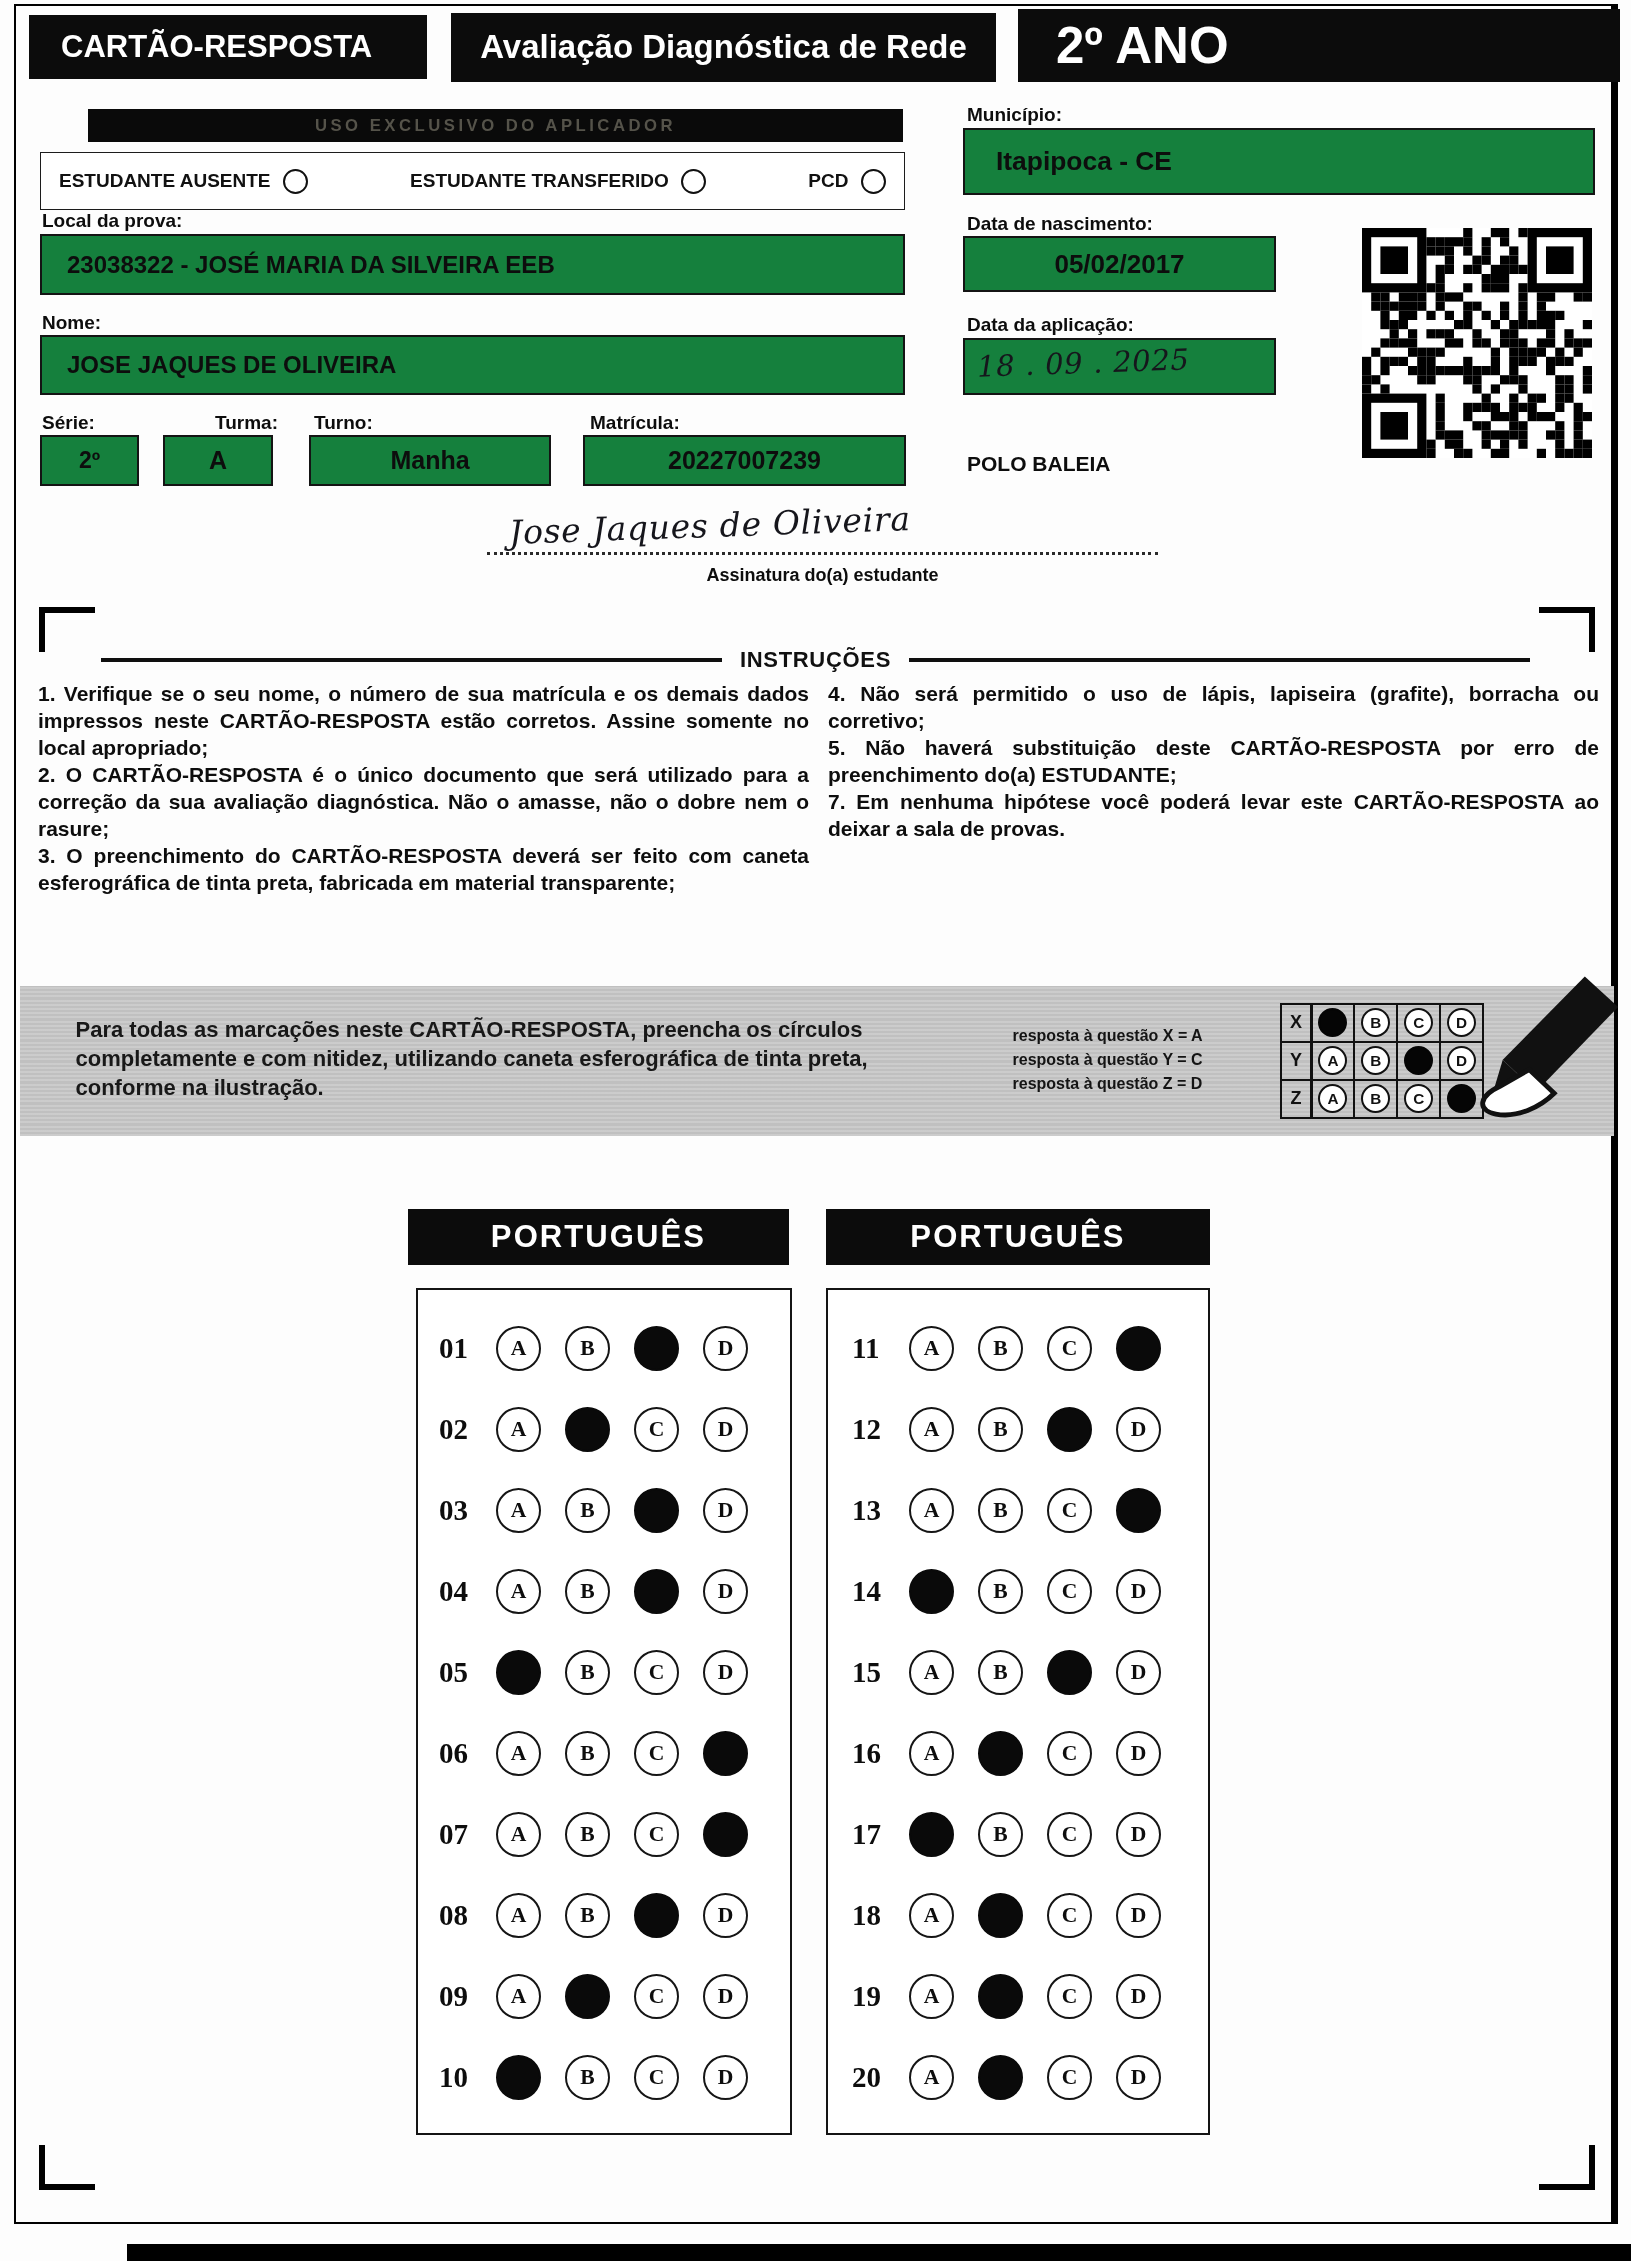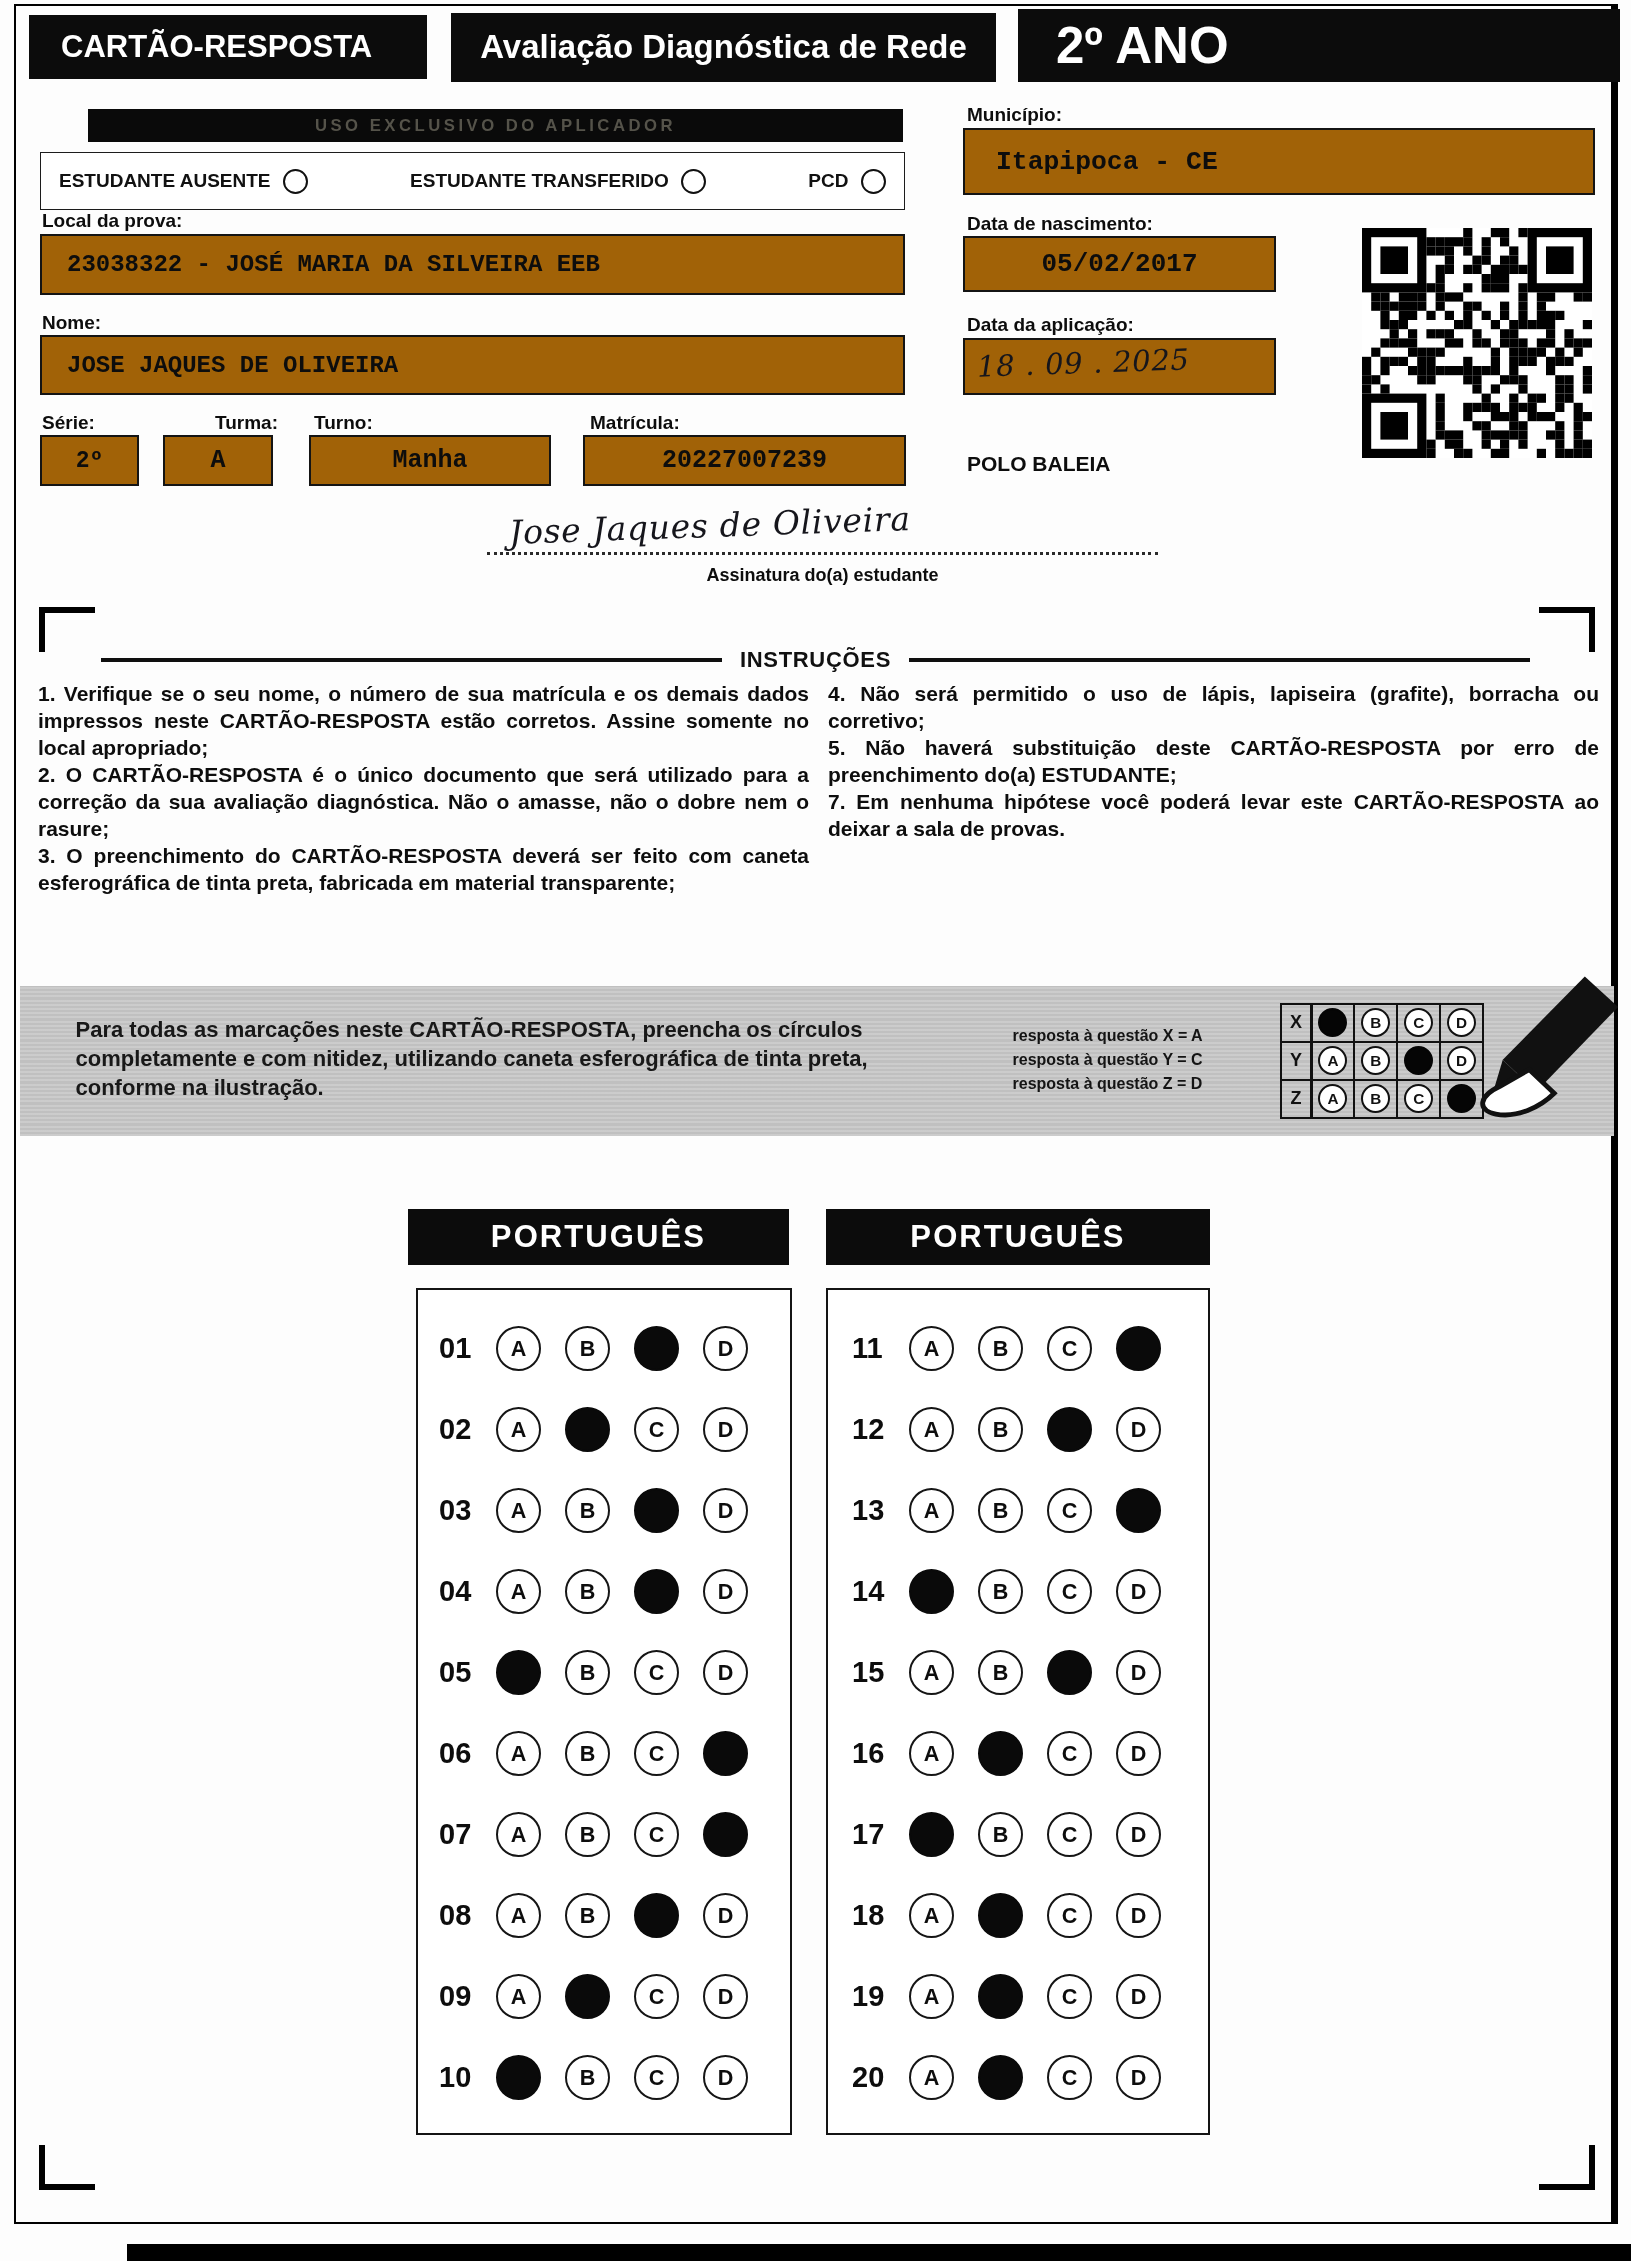--- a/index.html
+++ b/index.html
@@ -18,22 +18,22 @@
   .adminbar span { color:#55534a; font-size:16.7px; font-weight:bold; letter-spacing:3.5px; }
 
   .chkrow { position:absolute; left:40px; top:152px; width:865px; height:58px;
     border:1.4px solid #1c1c1c; background:#fff; display:flex; align-items:center;
     justify-content:space-between; padding:0 18px; }
   .chkitem { display:flex; align-items:center; }
   .chklabel { font-size:19px; font-weight:bold; margin-right:12.5px; }
   .chk { width:25px; height:25px; border:2.1px solid #111; border-radius:50%; background:#fff; flex:0 0 auto; }
 
   .flabel { position:absolute; font-size:19px; font-weight:bold; color:#0d0d0d; }
-  .fbox { position:absolute; border:2.1px solid #141414; background:#a16207; display:flex;
-    align-items:center; font-weight:bold; font-size:24px; color:#0d0d0d;font-family:Liberation Mono, monospace; }
+  .fbox { position:absolute; border:2.1px solid #141414; background:#15803d; display:flex;
+    align-items:center; font-weight:bold; font-size:24px; color:#0d0d0d; }
   .fbox.center { justify-content:center; }
 
   .handwriting { position:absolute; font-family:"DejaVu Serif", serif; font-style:italic;
     color:#16161c; letter-spacing:0.7px; transform:rotate(-2deg); }
 
   .qr { position:absolute; left:1362px; top:228px; width:230px; height:230px; background:#fff; fill:#000; }
 
   .corner { position:absolute; width:56px; height:45px; }
   .corner.tl { border-top:6.3px solid #000; border-left:6.3px solid #000; }
   .corner.tr { border-top:6.3px solid #000; border-right:6.3px solid #000; }
@@ -60,21 +60,21 @@
   .eg-cell { width:45px; height:40px; border:2.1px solid #111; margin-right:-2.1px;
     display:flex; align-items:center; justify-content:center; }
   .eg-label { width:33px; font-size:18px; font-weight:bold; }
   .eg-bubble { width:29px; height:29px; border:2.1px solid #111; border-radius:50%; background:#fff;
     display:flex; align-items:center; justify-content:center; font-size:15.3px; font-weight:bold; }
   .eg-bubble.filled { background:#050505; border-color:#050505; }
 
   .pen { position:absolute; left:1434px; top:-11px; }
 
   .ansbox { position:absolute; top:1288px; height:847px; border:2.1px solid #141414;
-    background:#fff; padding:18px 0 0 21px; }
+    background:#fff; padding:18px 0 0 21px;font-family:Liberation Serif, serif; }
   .ans-row { display:flex; align-items:center; height:81px; }
   .ans-num { width:57px; font-size:29px; font-weight:bold; color:#0d0d0d; }
   .bubble { width:45px; height:45px; border:2.8px solid #151515; border-radius:50%; background:#fff;
     display:flex; align-items:center; justify-content:center; font-size:21.6px; font-weight:bold;
     color:#0d0d0d; margin-right:24px; flex:0 0 auto; }
   .bubble.filled { background:#0a0a0a; border-color:#0a0a0a; }
 
   .bottom-bar { position:absolute; left:127px; top:2244px; width:1504px; height:17.4px; background:#000; }
 </style>
 </head>

